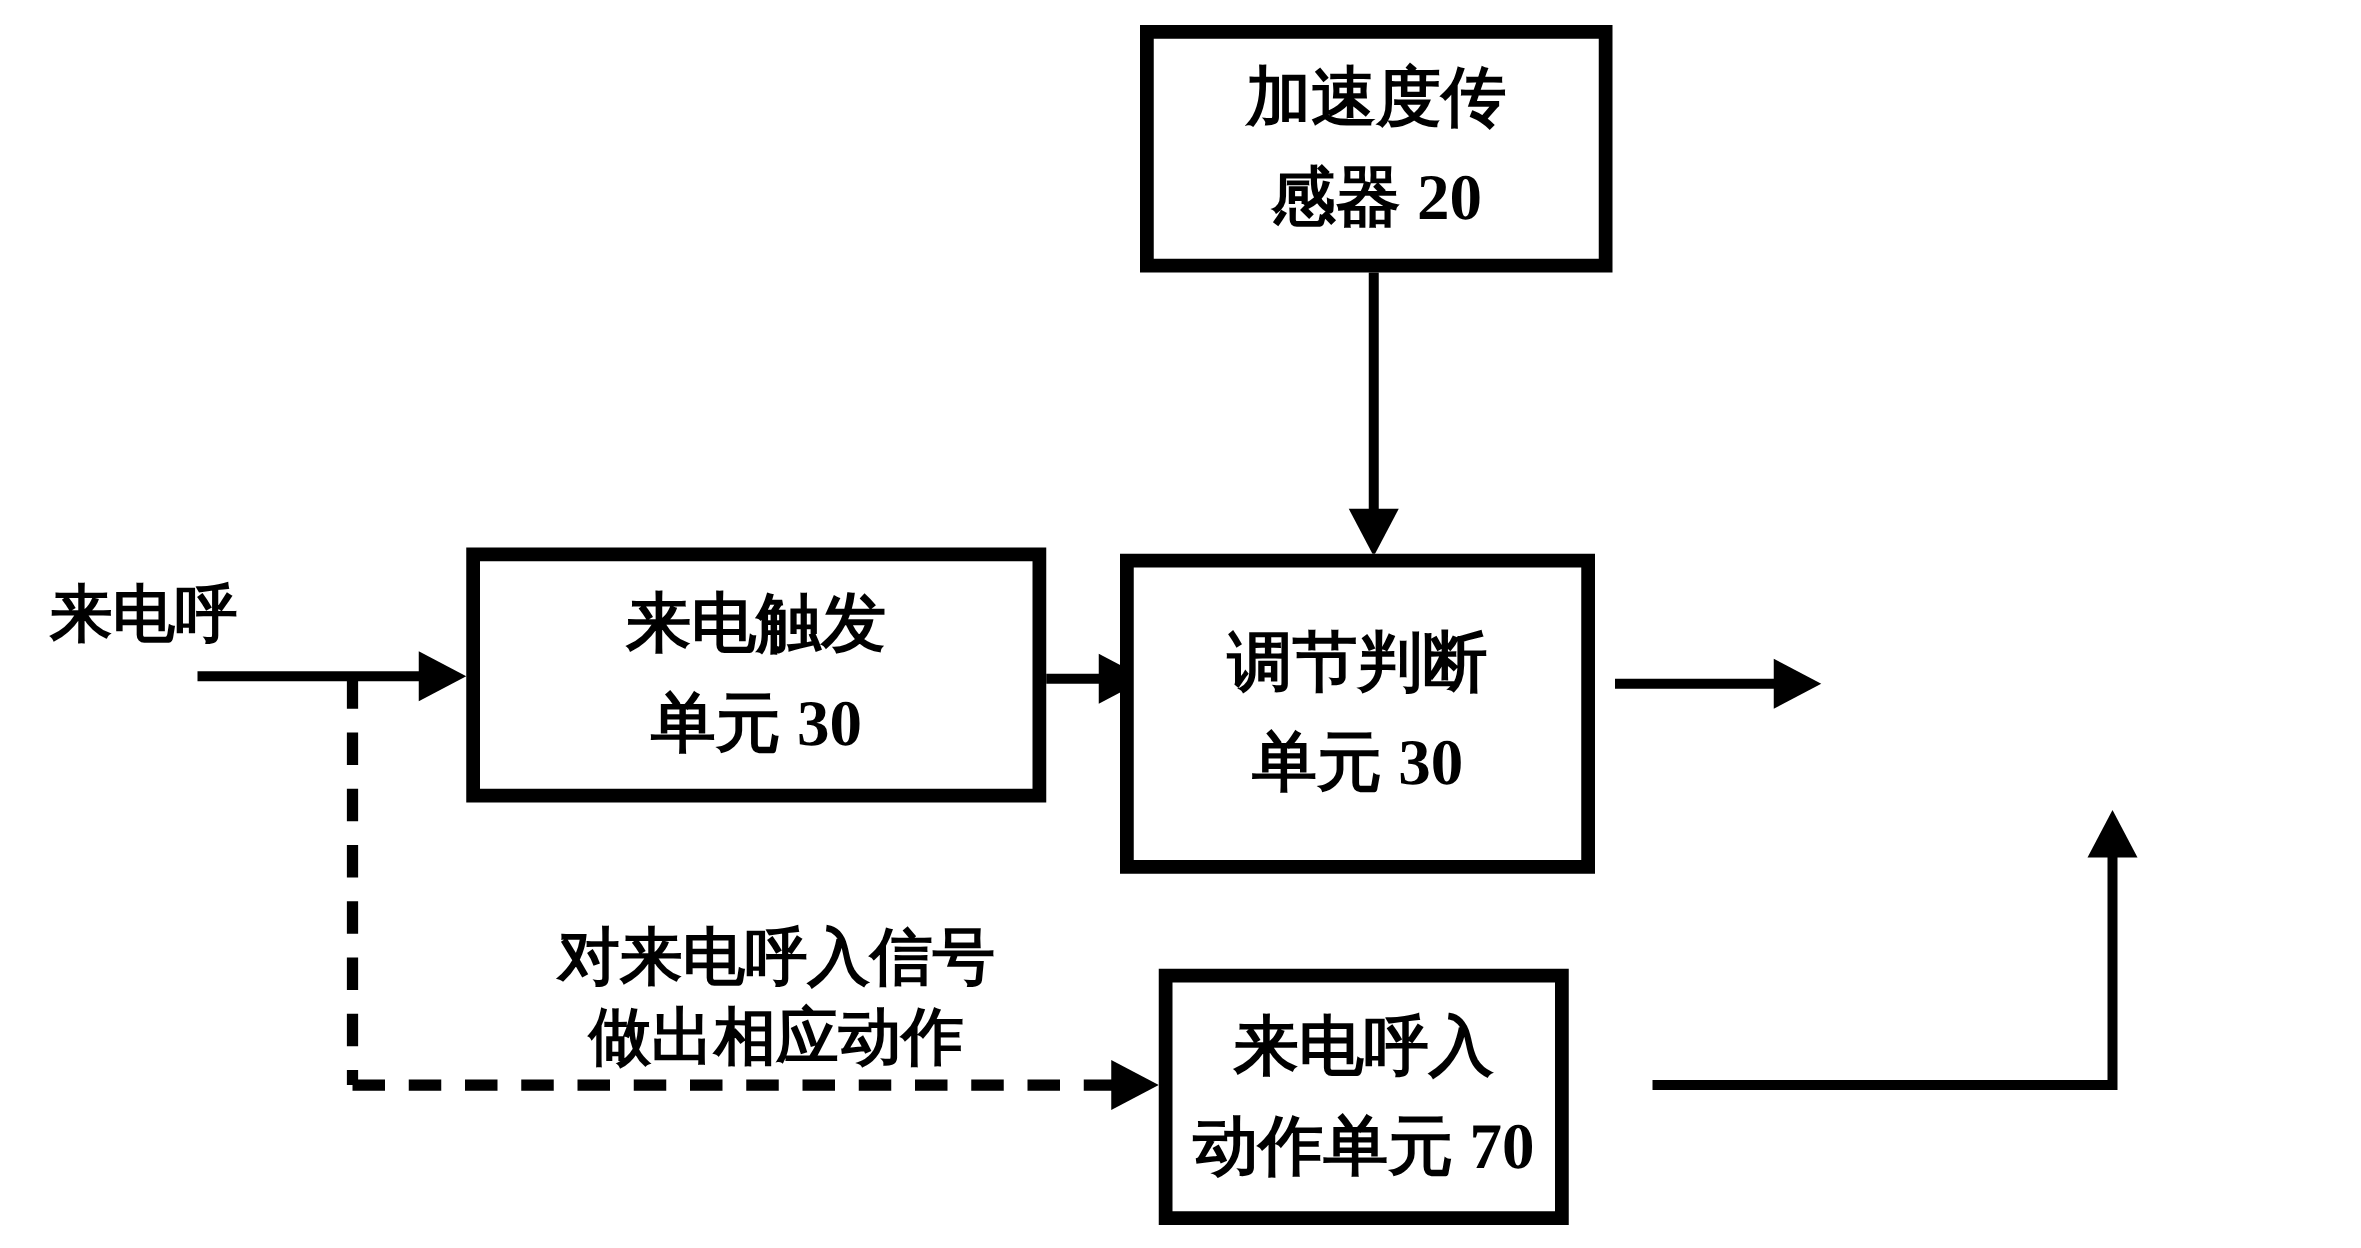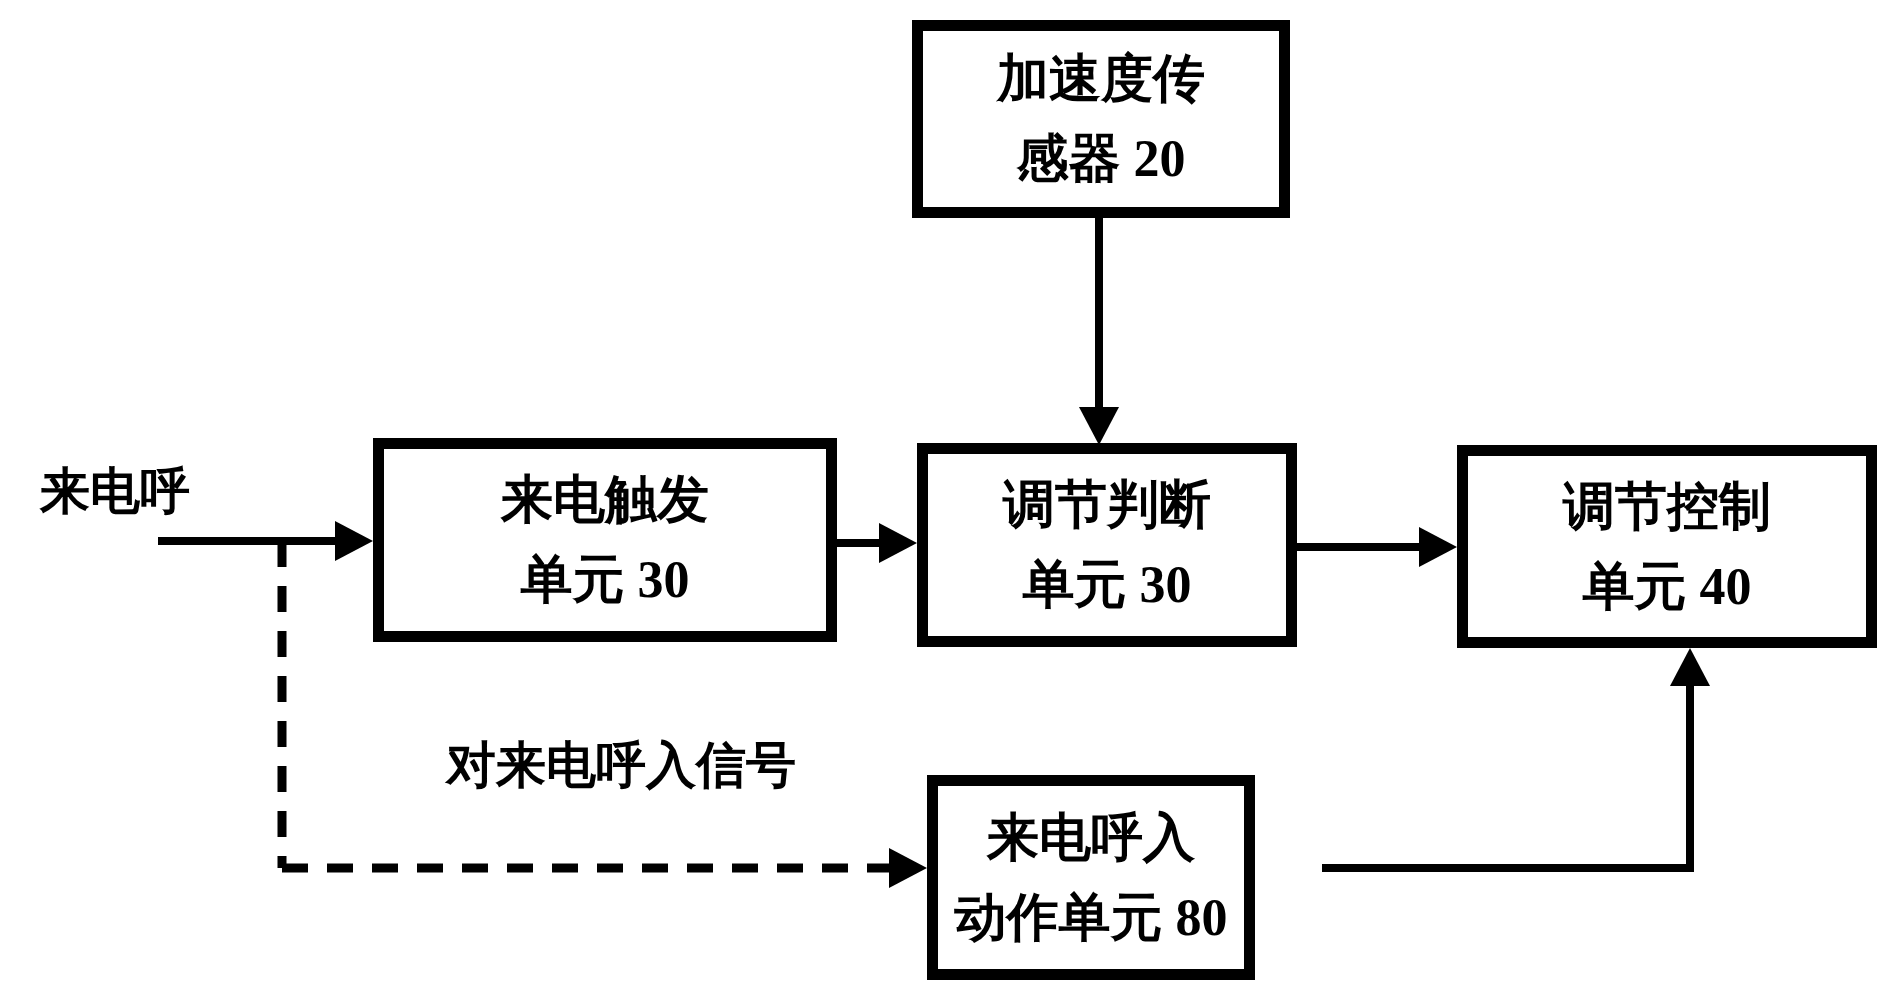--- a/index.html
+++ b/index.html
@@ -35,21 +35,21 @@
     justify-content: center;
     font-size: 52px;
     font-weight: bold;
     line-height: 80px;
     text-align: center;
     white-space: nowrap;
   }
   .node span { display: block; }
   #node-sensor  { left: 912px;  top: 20px;  width: 378px; height: 198px; }
   #node-trigger { left: 373px;  top: 438px; width: 464px; height: 204px; }
-  #node-judge   { left: 917px;  top: 443px; width: 380px; height: 204px; }
+  #node-judge   { left: 896px;  top: 443px; width: 380px; height: 256px; }
   #node-control { left: 1457px; top: 445px; width: 420px; height: 203px; }
   #node-action  { left: 927px;  top: 775px; width: 328px; height: 205px; }
   .floating-label {
     position: absolute;
     font-weight: bold;
     white-space: nowrap;
   }
   .floating-label span { display: block; margin-left: 32px; }
   #label-input {
     left: 8px;
@@ -115,31 +115,28 @@
   <div class="node" id="node-trigger">
     <span>来电触发</span>
     <span>单元 30</span>
   </div>
 
   <div class="node" id="node-judge">
     <span>调节判断</span>
     <span>单元 30</span>
   </div>
 
-  <div class="node" id="node-control">
-    <span>调节控制</span>
-    <span>单元 40</span>
-  </div>
 
   <div class="node" id="node-action">
     <span>来电呼入</span>
-    <span>动作单元 80</span>
+    <span>动作单元 70</span>
   </div>
 
   <div class="floating-label" id="label-input">
     <span>来电呼</span>
   </div>
 
   <div class="floating-label" id="label-note">
     <span>对来电呼入信号</span>
+    <span>做出相应动作</span>
   </div>
 
 </div>
 
 </body></html>

